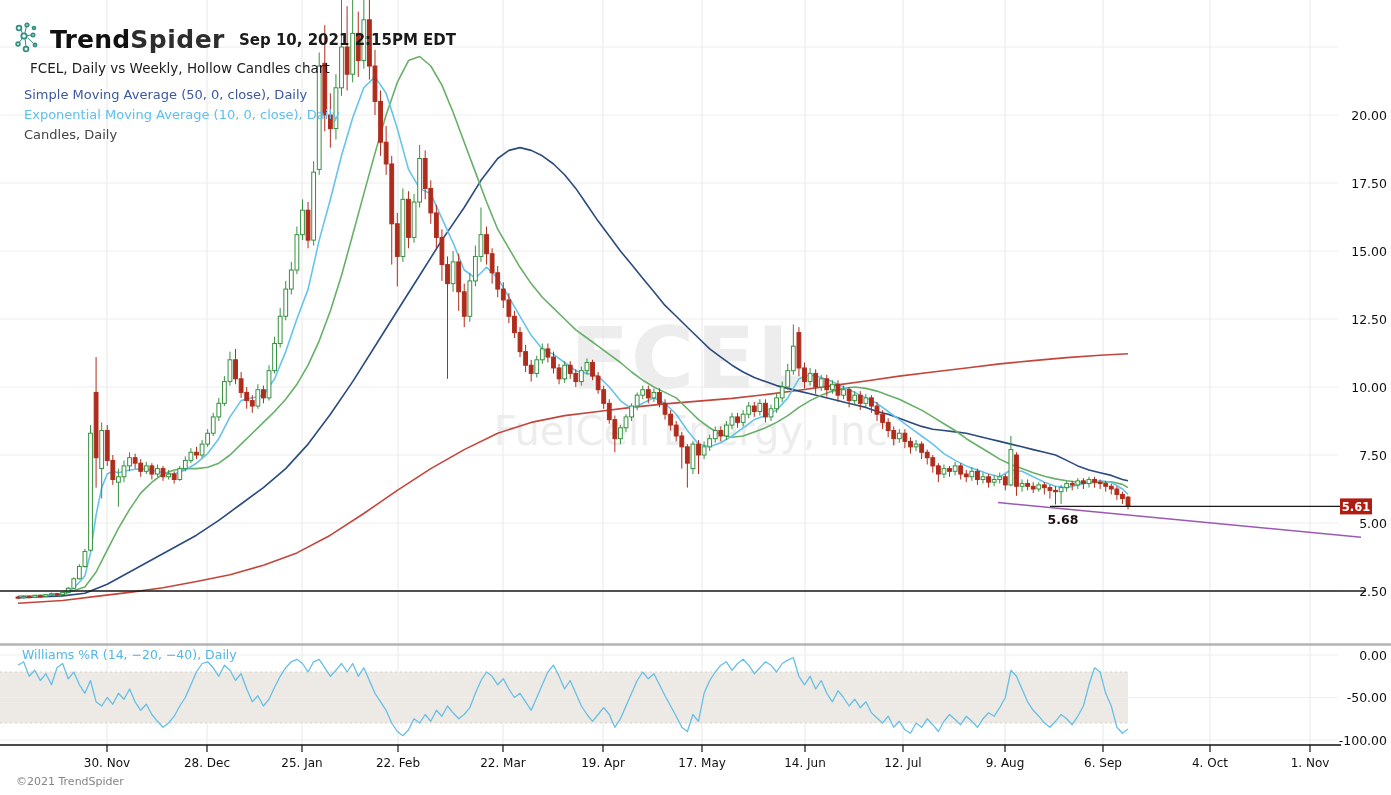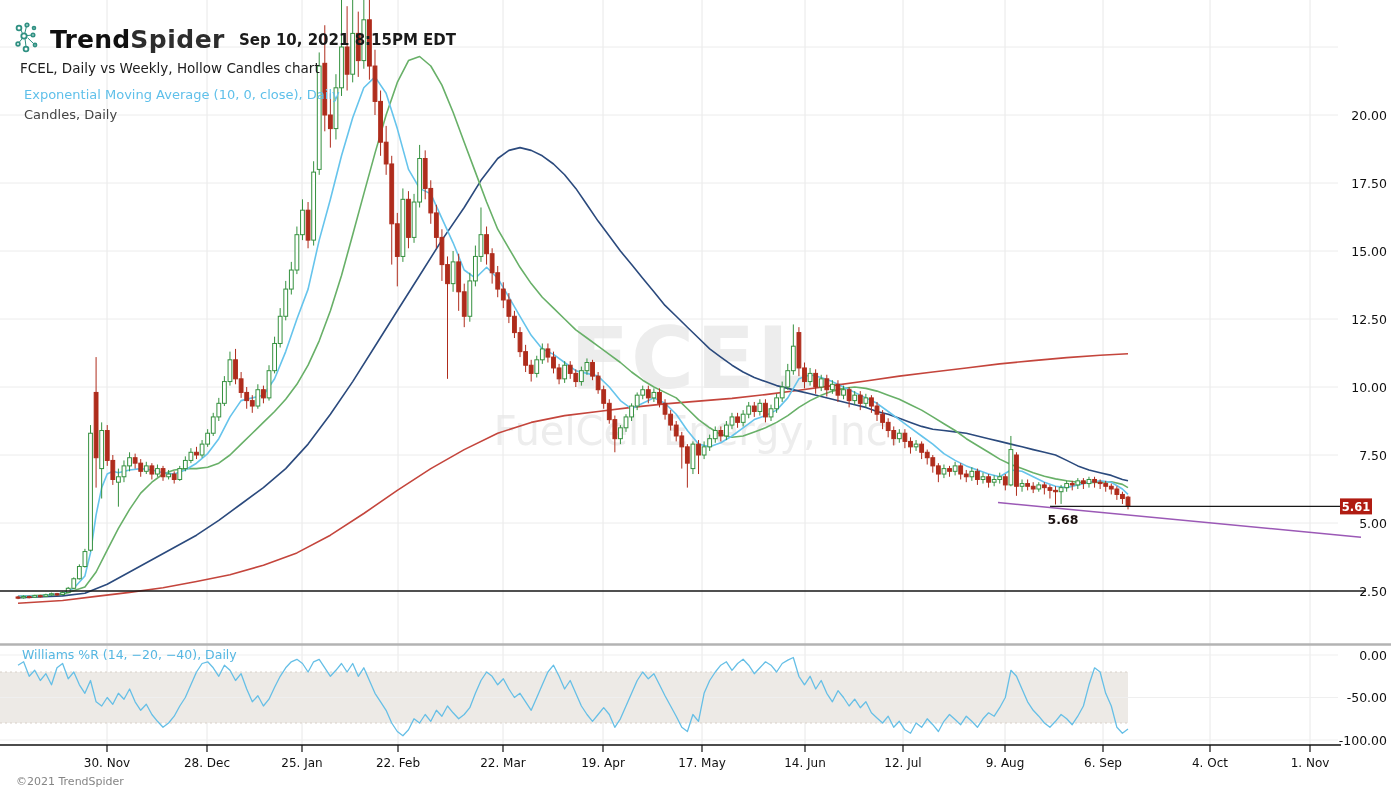--- a/index.html
+++ b/index.html
@@ -9,21 +9,21 @@
   .watermark-symbol{position:absolute;left:692px;top:308px;transform:translateX(-50%);
     font-size:86px;font-weight:bold;color:#ededed;z-index:0;letter-spacing:2px;}
   .watermark-name{position:absolute;left:697px;top:408px;transform:translateX(-50%);
     font-size:40px;color:#ededed;z-index:0;white-space:nowrap;}
   .header{position:absolute;left:14px;top:22px;display:flex;align-items:center;z-index:2;}
   .logo{display:flex;align-items:flex-end;}
   .logo-icon{margin-right:6px;}
   .logo-bold{font-size:25px;font-weight:700;color:#101010;letter-spacing:.2px;}
   .logo-light{font-size:25px;font-weight:700;color:#2d2d2d;letter-spacing:.5px;}
   .timestamp{margin-left:14px;font-size:15px;font-weight:600;color:#1a1a1a;padding-top:3px;}
-  .chart-title{position:absolute;left:20px;top:60px;font-size:13.5px;color:#1c1c1c;z-index:2;}
+  .chart-title{position:absolute;left:30px;top:60px;font-size:13.5px;color:#1c1c1c;z-index:2;}
   .legend{position:absolute;left:24px;top:85px;z-index:2;}
   .legend-item{height:20px;line-height:20px;font-size:13px;white-space:nowrap;}
   .williams-label{position:absolute;left:22px;top:647px;font-size:12.5px;color:#56b7e2;z-index:2;}
   .copyright{position:absolute;left:16px;top:775px;font-size:11px;color:#858585;z-index:2;}
 </style>
 </head>
 <body>
 
 <div class="page">
 
@@ -549,26 +549,27 @@
           <line x1="12.4" y1="4.6" x2="10.8" y2="11.3"></line>
           <line x1="12.3" y1="13.6" x2="17.4" y2="13.2"></line>
           <line x1="8.3" y1="16.4" x2="5" y2="20.6"></line>
           <line x1="11" y1="16.6" x2="12" y2="24.6"></line>
           <line x1="13.8" y1="16" x2="19.8" y2="21.8"></line>
         </g>
       </svg>
       <span class="logo-bold">Trend</span>
         <span class="logo-light">Spider</span>
     </div>
-    <div class="timestamp">Sep 10, 2021 8:15PM EDT</div>
+    <div class="timestamp">Sep 10, 2021 2:15PM EDT</div>
   </div>
 
   <div class="chart-title">FCEL, Daily vs Weekly, Hollow Candles chart</div>
 
   <div class="legend">
+    <div class="legend-item" style="color: rgb(60, 88, 160);">Simple Moving Average (50, 0, close), Daily</div>
     <div class="legend-item" style="color: rgb(95, 192, 234); text-align: center;">Exponential Moving Average (10, 0, close), Daily</div>
     <div class="legend-item" style="color: rgb(68, 68, 68);">Candles, Daily</div>
   </div>
 
   <div class="williams-label">Williams %R (14, −20, −40), Daily</div>
 
   <div class="copyright">©2021 TrendSpider</div>
 </div>
 
 </body></html>

